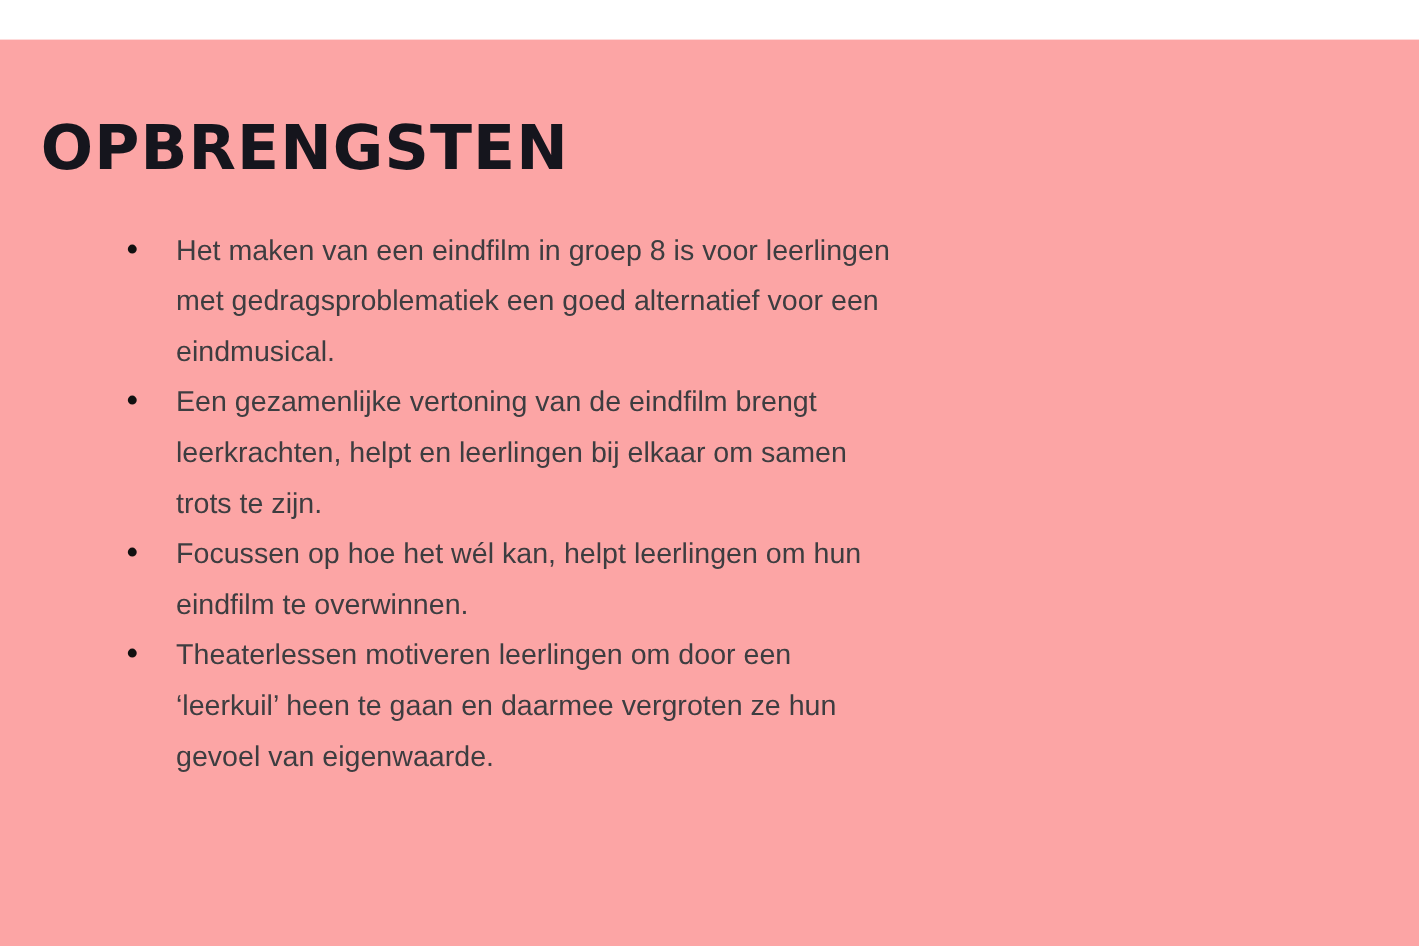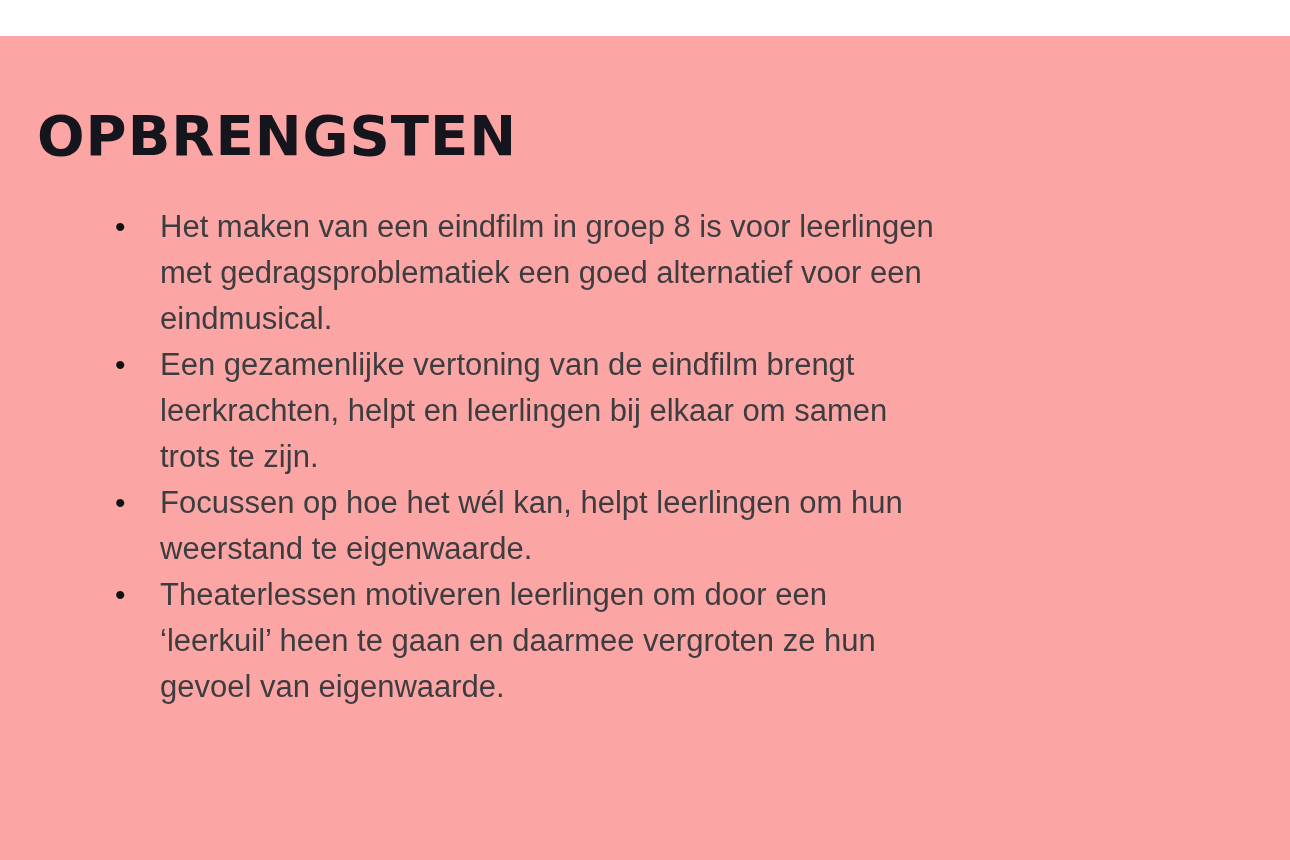--- a/index.html
+++ b/index.html
@@ -45,21 +45,21 @@
     flex: 0 0 50px;
     padding-left: 5px;
     box-sizing: border-box;
     font-size: 30px;
     line-height: 46px;
     color: #111111;
   }
   .bullet-text {
     flex: 1 1 auto;
     white-space: pre-line;
-    font-size: 31px;
+    font-size: 26px;
     line-height: 46px;
     color: #3d3d40;
   }
 </style>
 </head>
 <body>
 
 <div class="page">
 
   <h1 class="heading">OPBRENGSTEN</h1>
@@ -73,21 +73,21 @@
     </li>
     <li class="bullet-item">
       <span class="bullet-marker">•</span>
       <span class="bullet-text">Een gezamenlijke vertoning van de eindfilm brengt
 leerkrachten, helpt en leerlingen bij elkaar om samen
 trots te zijn.</span>
     </li>
     <li class="bullet-item">
       <span class="bullet-marker">•</span>
       <span class="bullet-text">Focussen op hoe het wél kan, helpt leerlingen om hun
-weerstand te eigenwaarde.</span>
+eindfilm te overwinnen.</span>
     </li>
     <li class="bullet-item">
       <span class="bullet-marker">•</span>
       <span class="bullet-text">Theaterlessen motiveren leerlingen om door een
 ‘leerkuil’ heen te gaan en daarmee vergroten ze hun
 gevoel van eigenwaarde.</span>
     </li>
   </ul>
 
 </div>

